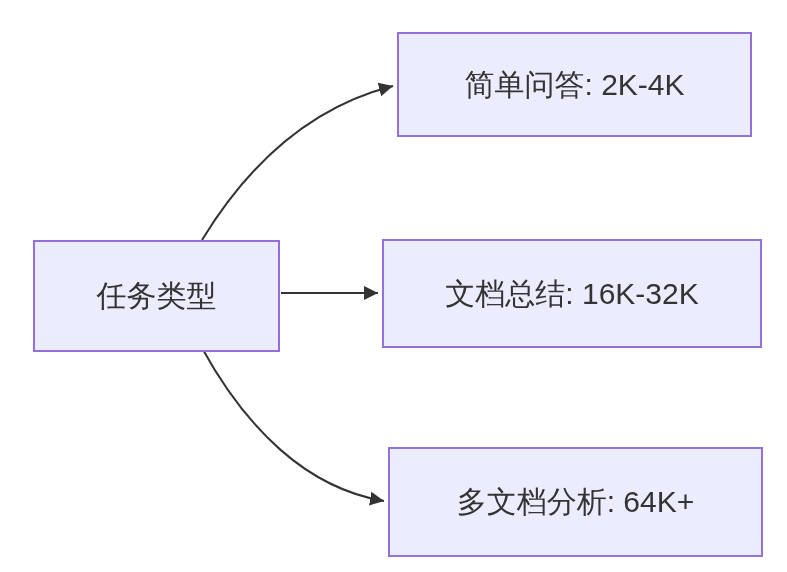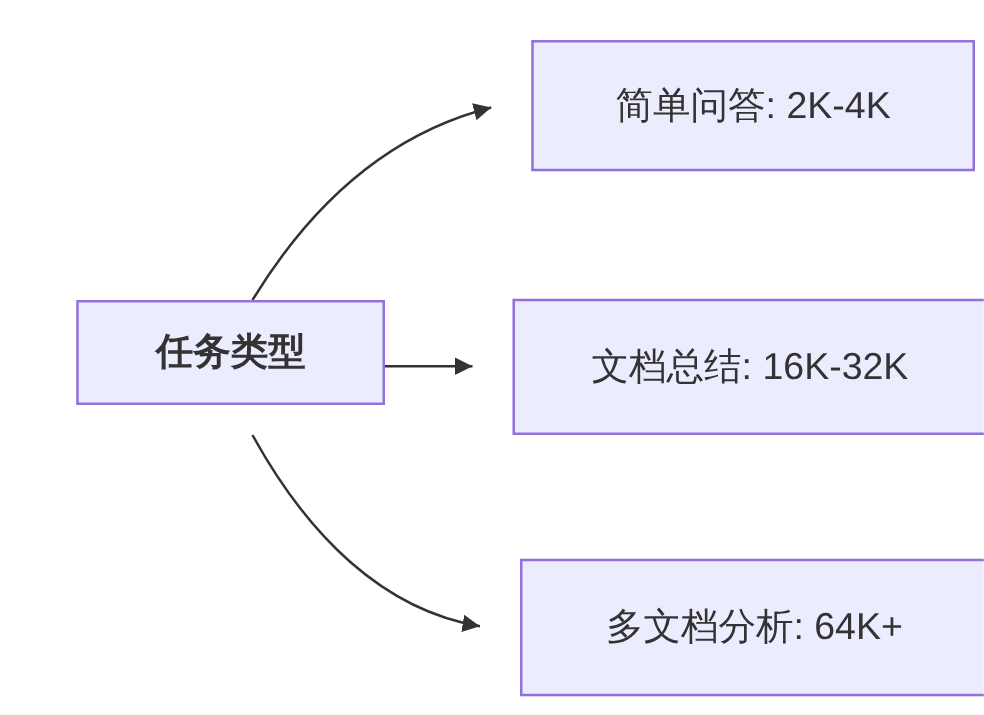--- a/index.html
+++ b/index.html
@@ -35,30 +35,29 @@
   .arrow-head { fill: var(--edge); }
   .node {
     position: absolute;
     z-index: 2;
     background: var(--node-fill);
     border: 2px solid var(--node-border);
     display: flex;
     align-items: center;
     justify-content: center;
     text-align: left;
-    margin-left: 28px;
   }
   .node-label {
     color: var(--text);
     font-size: 30px;
     line-height: 1.2;
     white-space: nowrap;
   }
   
-  #node-root    { left: 33px;  top: 240px; width: 247px; height: 84px; font-weight: bold; }
+  #node-root    { left: 33px;  top: 240px; width: 247px; height: 112px; }
   #node-branch0 { left: 397px; top: 32px;  width: 355px; height: 105px; }
   #node-branch1 { left: 382px; top: 239px; width: 380px; height: 109px; }
   #node-branch2 { left: 388px; top: 447px; width: 375px; height: 110px; }
 </style>
 </head>
 <body>
 
 <div class="canvas">
 
   <svg class="edges" viewBox="0 0 787 572" xmlns="http://www.w3.org/2000/svg" aria-hidden="true">

